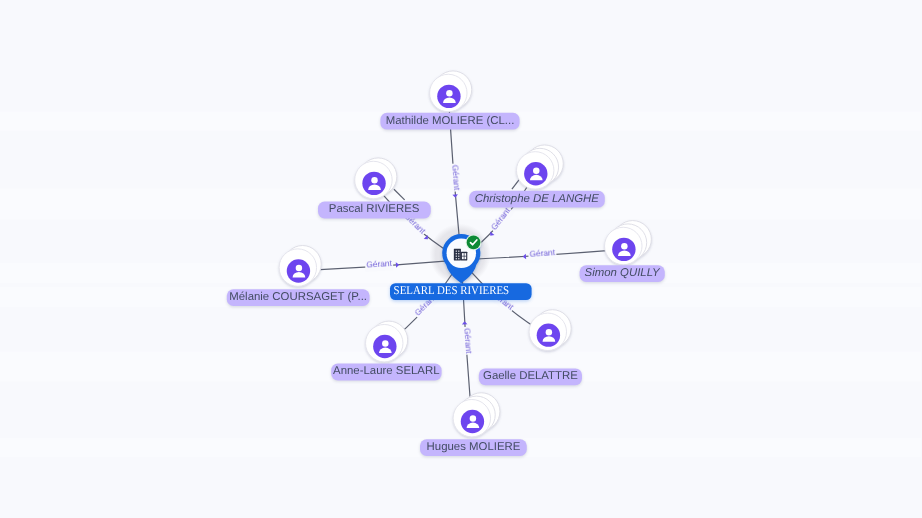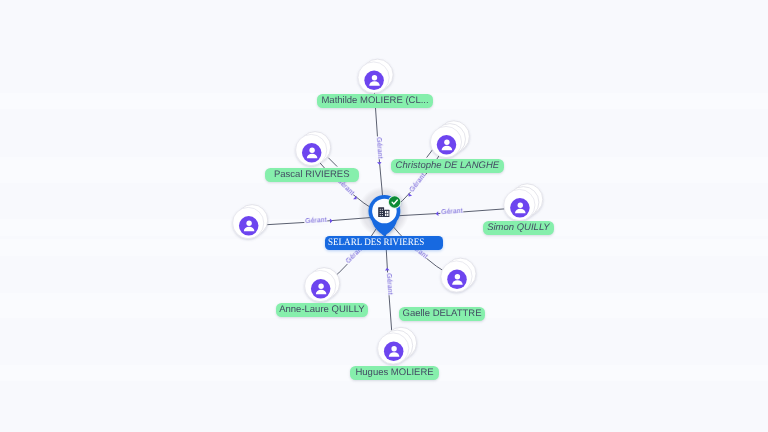--- a/index.html
+++ b/index.html
@@ -2,21 +2,21 @@
 <html><head>
 <meta charset="utf-8">
 <style>
   html,body{margin:0;padding:0;}
   body{width:768px;height:432px;overflow:hidden;background:#f8f9fd;
        font-family:"Liberation Sans",sans-serif;
        -webkit-font-smoothing:antialiased;text-rendering:geometricPrecision;}
   #stage{position:relative;width:768px;height:432px;background:#f8f9fd;overflow:hidden;}
   .pill, .cpill, .elabel{ -webkit-font-smoothing:antialiased; will-change:transform; }
   svg.edges{position:absolute;left:0;top:0;}
-  .pill{position:absolute;background:#86efac;border-radius:5.5px;
+  .pill{position:absolute;background:#c4b5fd;border-radius:5.5px;
         font-size:9.5px;color:#434c63;white-space:nowrap;
         display:flex;align-items:center;justify-content:center;
         box-shadow:0 1px 2.5px rgba(60,70,100,.18);}
   .cpill{position:absolute;background:#1769e0;border-radius:4.5px;
         font-size:10px;color:#ffffff;white-space:nowrap;overflow:hidden;
         display:flex;align-items:center;justify-content:flex-start;
         padding-left:3.4px;box-sizing:border-box;
         box-shadow:0 1px 3px rgba(23,105,224,.30);font-family:Liberation Serif, serif;}
   .cpill span{display:inline-block;transform:scaleX(0.906);transform-origin:left center;}
   .rowband{position:absolute;left:0;width:768px;background:#fafbfe;pointer-events:none;}
@@ -174,19 +174,20 @@
     <div class="elabel" style="left: 417.862px; top: 182.999px; transform: translate(-50%, -50%) rotate(307.65deg);">Gérant</div>
     <div class="elabel" style="left: 451.875px; top: 211.829px; transform: translate(-50%, -50%) rotate(356.039deg);">Gérant</div>
     <div class="elabel" style="left: 316.285px; top: 220.862px; transform: translate(-50%, -50%) rotate(-3.61868deg);">Gérant</div>
     <div class="elabel" style="left: 355px; top: 254.985px; transform: translate(-50%, -50%) rotate(-45.433deg);">Gérant</div>
     <div class="elabel" style="left: 418.077px; top: 250.553px; transform: translate(-50%, -50%) rotate(38.0674deg);">Gérant</div>
     <div class="elabel" style="left: 389.114px; top: 283.875px; transform: translate(-50%, -50%) rotate(85.987deg);">Gérant</div>
     <div class="pill" style="left: 317.1px; top: 94.4px; width: 116.1px; height: 13.6px;">Mathilde MOLIERE (CL...</div>
     <div class="pill" style="left: 265.2px; top: 167.8px; width: 93.5px; height: 13.6px;">Pascal RIVIERES</div>
     <div class="pill" style="left: 390.9px; top: 158.5px; width: 112.7px; height: 13.6px; font-style: italic;">Christophe DE LANGHE</div>
     <div class="pill" style="left: 483.4px; top: 220.7px; width: 70.8px; height: 13.6px; font-style: italic;">Simon QUILLY</div>
-    <div class="pill" style="left: 275.8px; top: 302.8px; width: 91.8px; height: 13.6px;">Anne-Laure QUILLY</div>
+    <div class="pill" style="left: 188.8px; top: 240.5px; width: 118.9px; height: 13.6px;">Mélanie COURSAGET (P...</div>
+    <div class="pill" style="left: 275.8px; top: 302.8px; width: 91.8px; height: 13.6px;">Anne-Laure SELARL</div>
     <div class="pill" style="left: 399px; top: 294.7px; width: 86.1px; height: 13.6px; margin-top: 12px;">Gaelle DELATTRE</div>
     <div class="pill" style="left: 349.7px; top: 366px; width: 89.1px; height: 13.6px;">Hugues MOLIERE</div>
     <div class="cpill" style="left: 324.8px; top: 236.4px; width: 117.6px; height: 13.8px;">
       <span>SELARL DES RIVIERES</span>
     </div>
   </div>
 
 </body></html>

